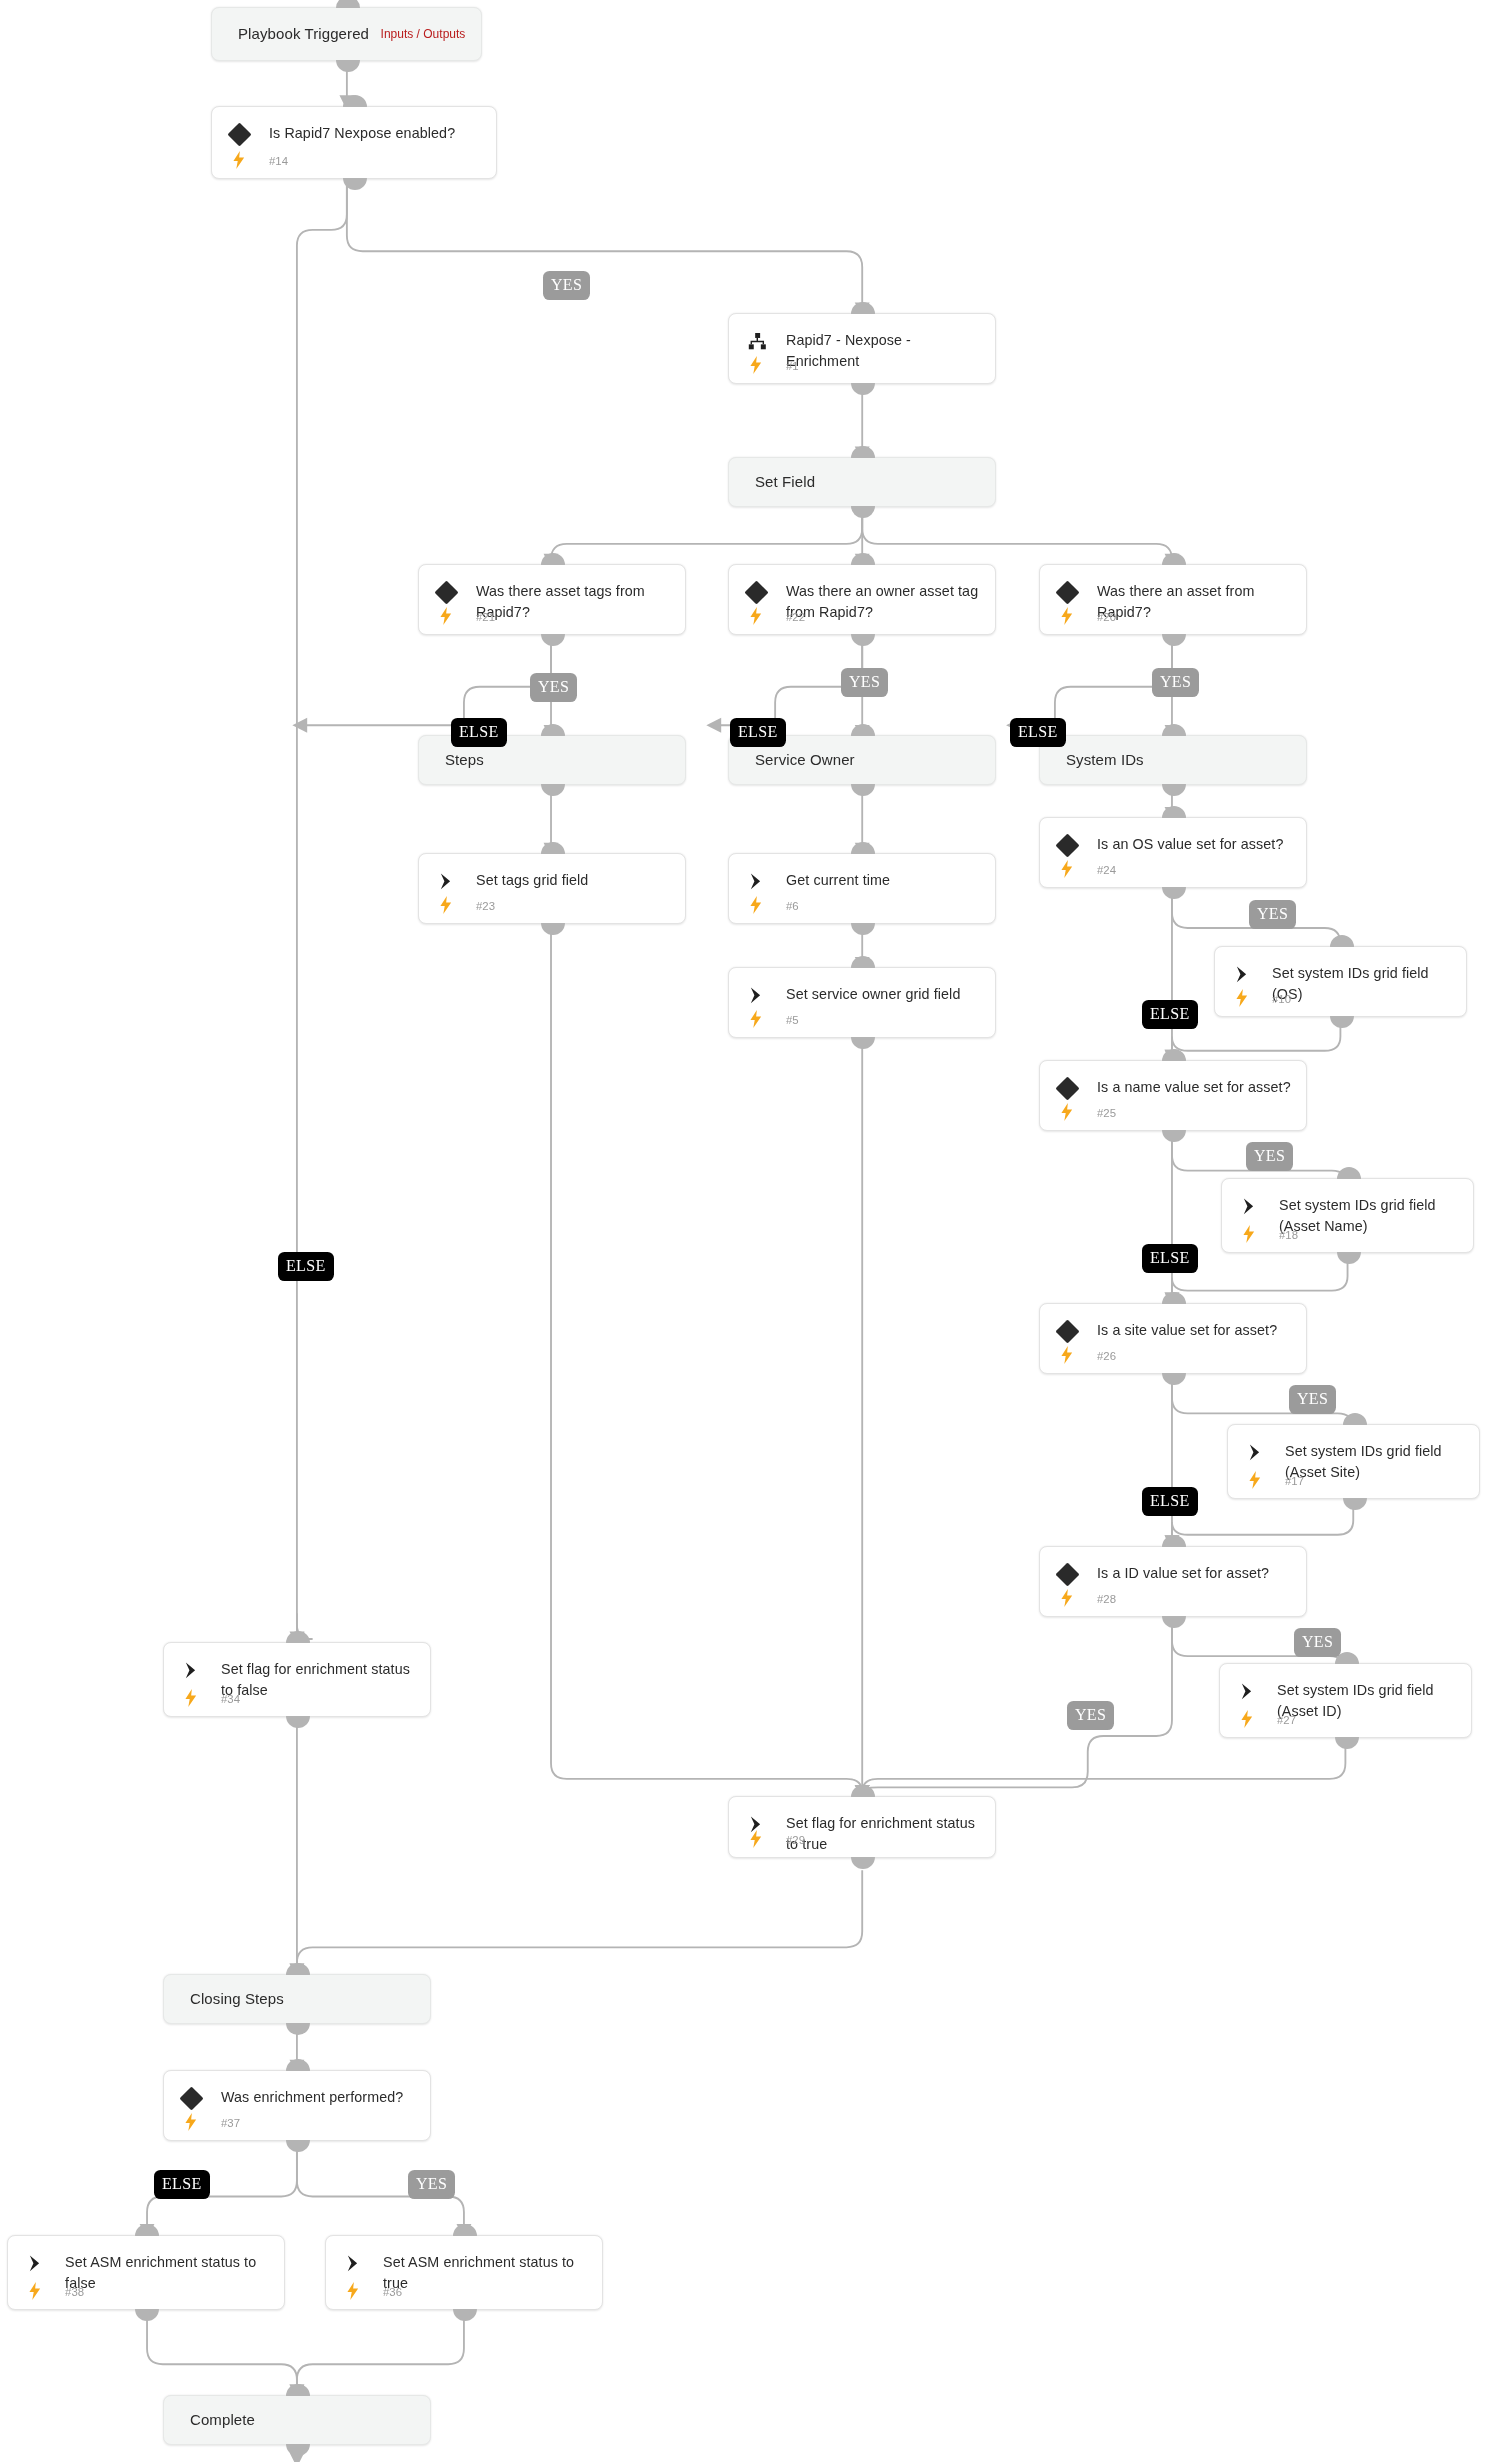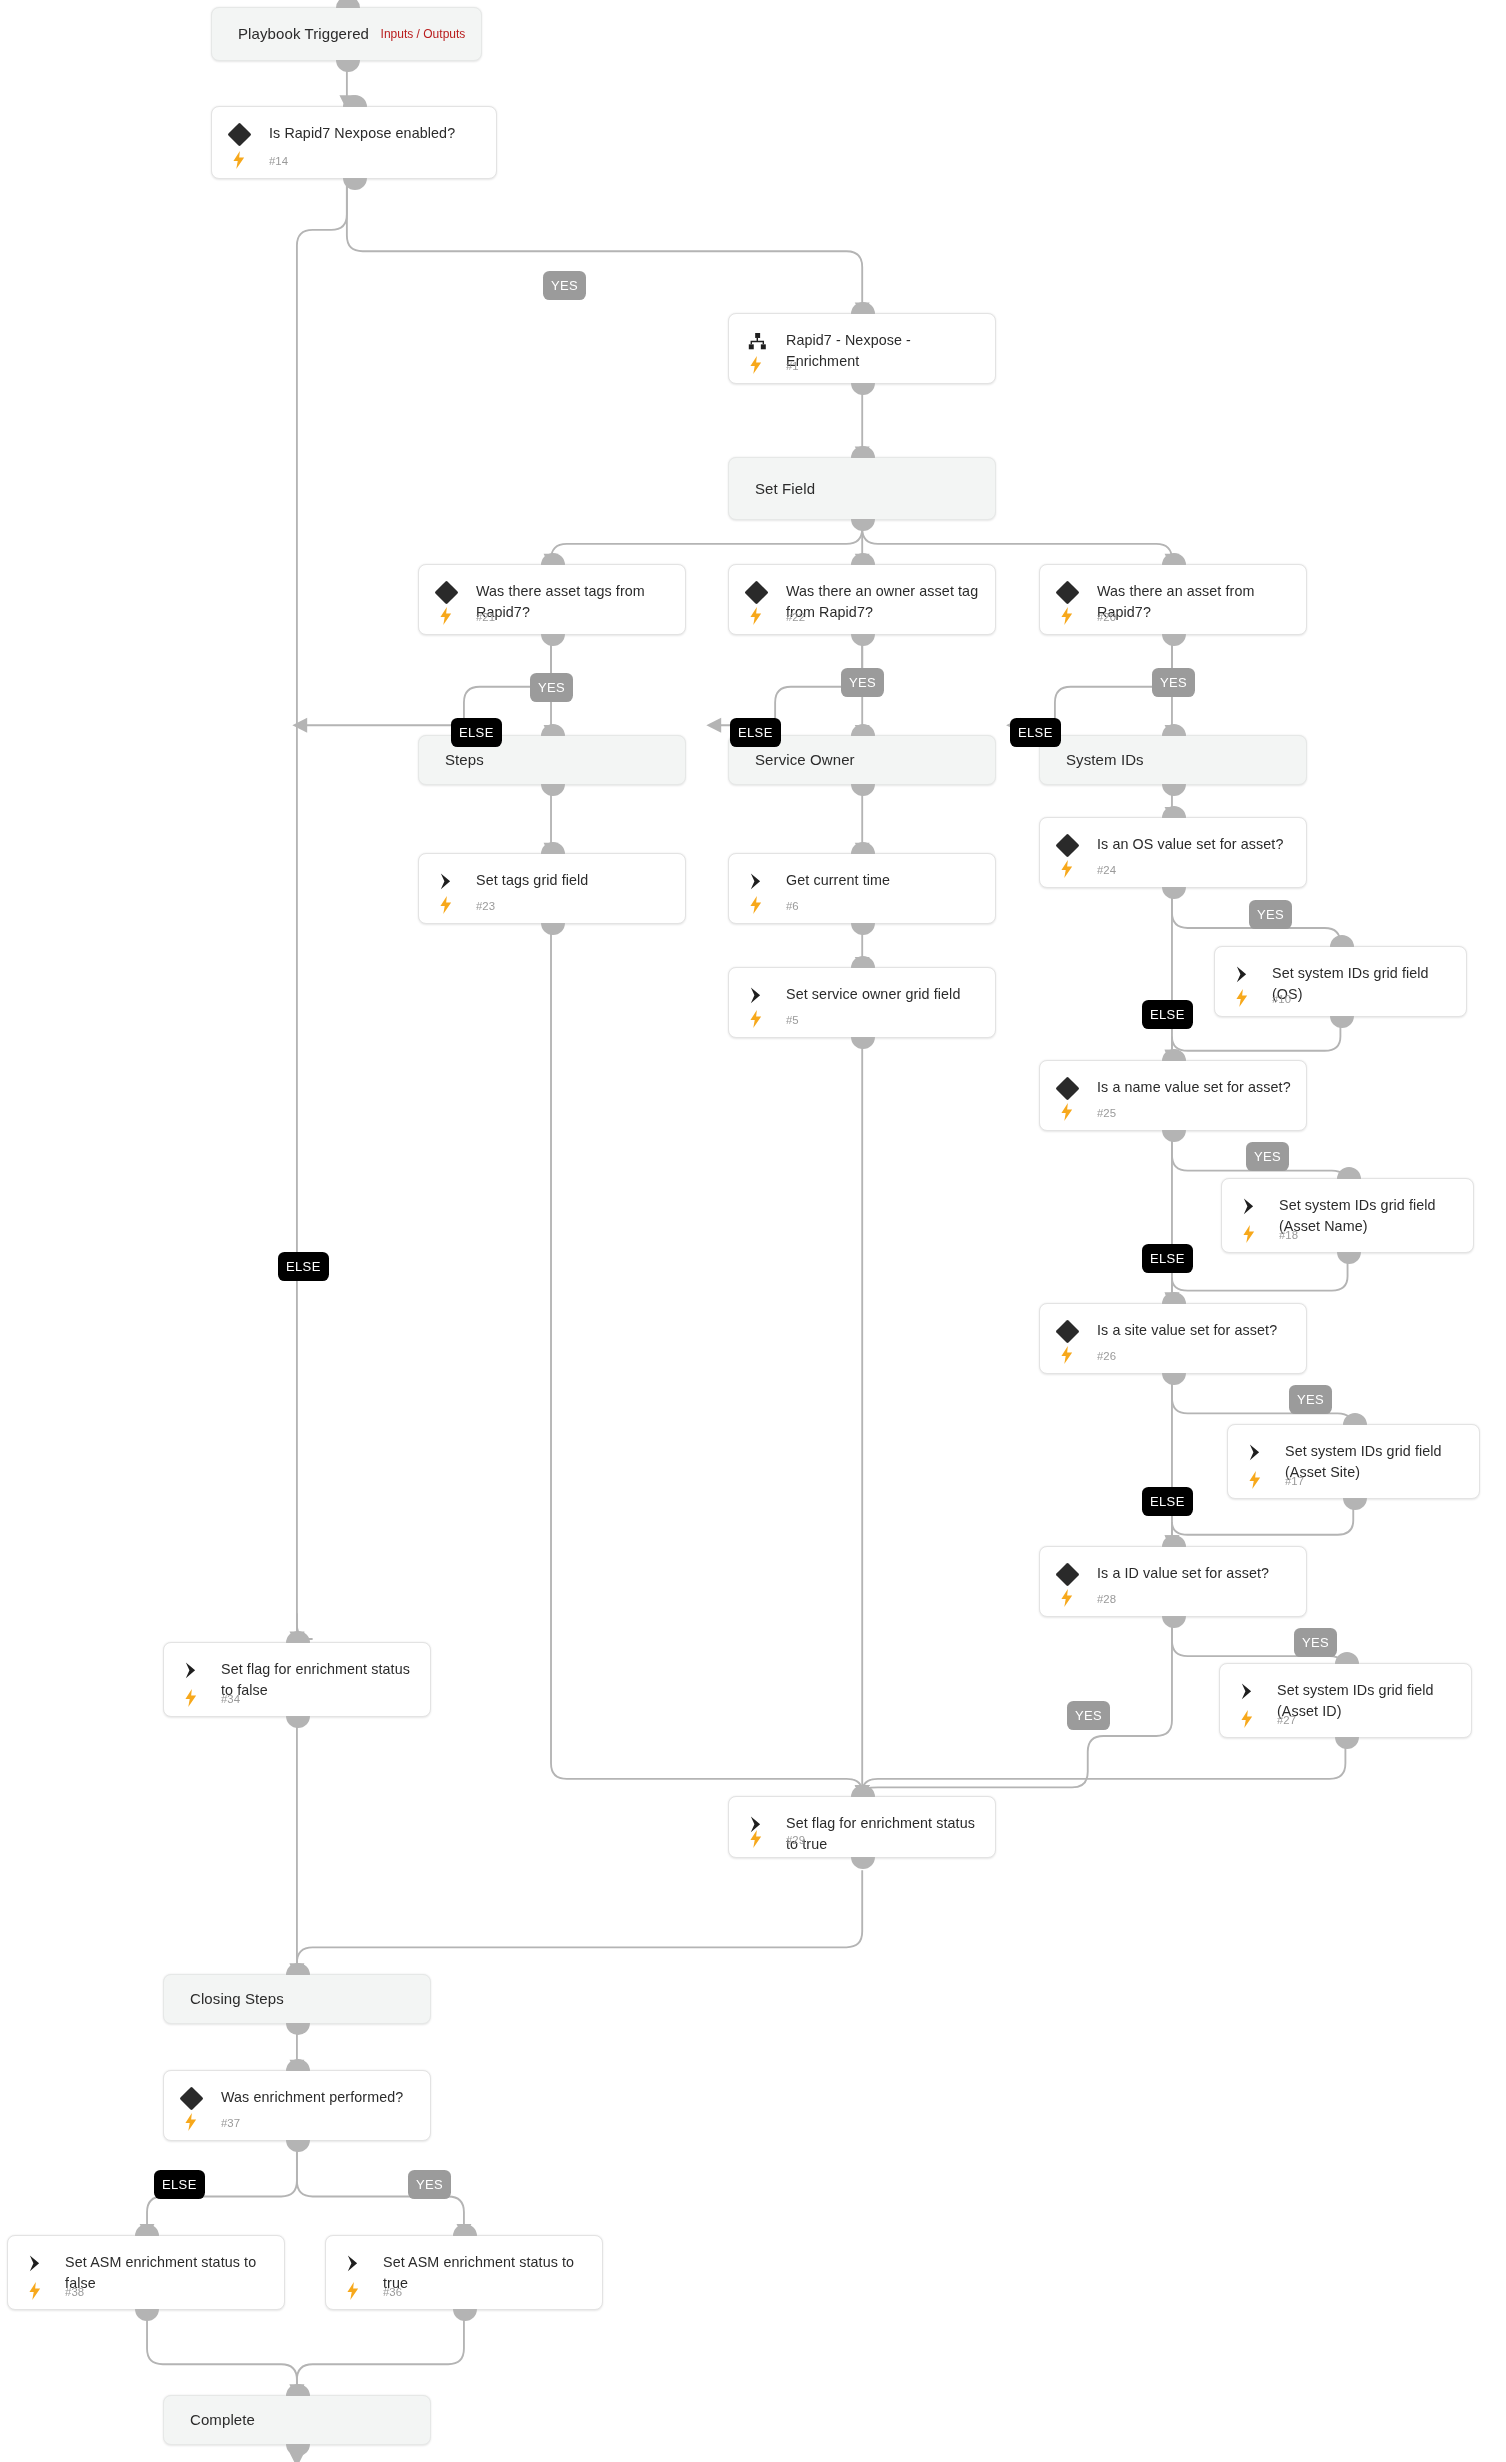--- a/index.html
+++ b/index.html
@@ -111,25 +111,26 @@
   
   .badge {
     position: absolute;
     height: 28.6px;
     min-width: 37px;
     padding: 0 7.9px;
     border-radius: 6.4px;
     display: flex;
     align-items: center;
     justify-content: center;
-    font-size: 13px;
+    font-size: 16px;
     font-weight: 400;
     color: #ffffff;
     letter-spacing: 0.4px;
     z-index: 9;
+    font-family: Liberation Serif, serif;
   }
   .badge.yes { background: #9b9b9b; }
   .badge.els { background: #000000; }
 </style>
 </head>
 <body>
 
 <div id="canvas">
   <svg id="edges" viewBox="0 0 2110 3449" preserveAspectRatio="none" xmlns="http://www.w3.org/2000/svg">
     <defs>
@@ -250,21 +251,21 @@
         <div class="node-title">Rapid7 - Nexpose - Enrichment</div>
         <span class="icon-bolt">
           <svg width="14.3" height="18" viewBox="0 0 20 25">
             <path d="M11 0 L2 14 L8 14 L6 25 L17 9 L10 9 Z" fill="#f7a81b"></path>
           </svg>
         </span>
         <div class="node-num">#1</div>
         <span class="knob top" style="left:122px; top:-12px;"></span>
         <span class="knob bottom" style="left:122px; bottom:-12px;"></span>
       </div>
-      <div class="node group" style="left: 728px; top: 457px; width: 268px; height: 63px;">
+      <div class="node group" style="left: 728px; top: 457px; width: 268px; height: 50px;">
         <div class="node-title">Set Field</div>
         <span class="knob top" style="left:122px; top:-12px;"></span>
         <span class="knob bottom" style="left:122px; bottom:-12px;"></span>
       </div>
       <div class="node" style="left: 418px; top: 564px; width: 268px; height: 71px;">
         <span class="icon-main ico-diamond-wrap">
           <span class="ico-diamond"></span>
         </span>
         <div class="node-title">Was there asset tags from Rapid7?</div>
         <span class="icon-bolt">

